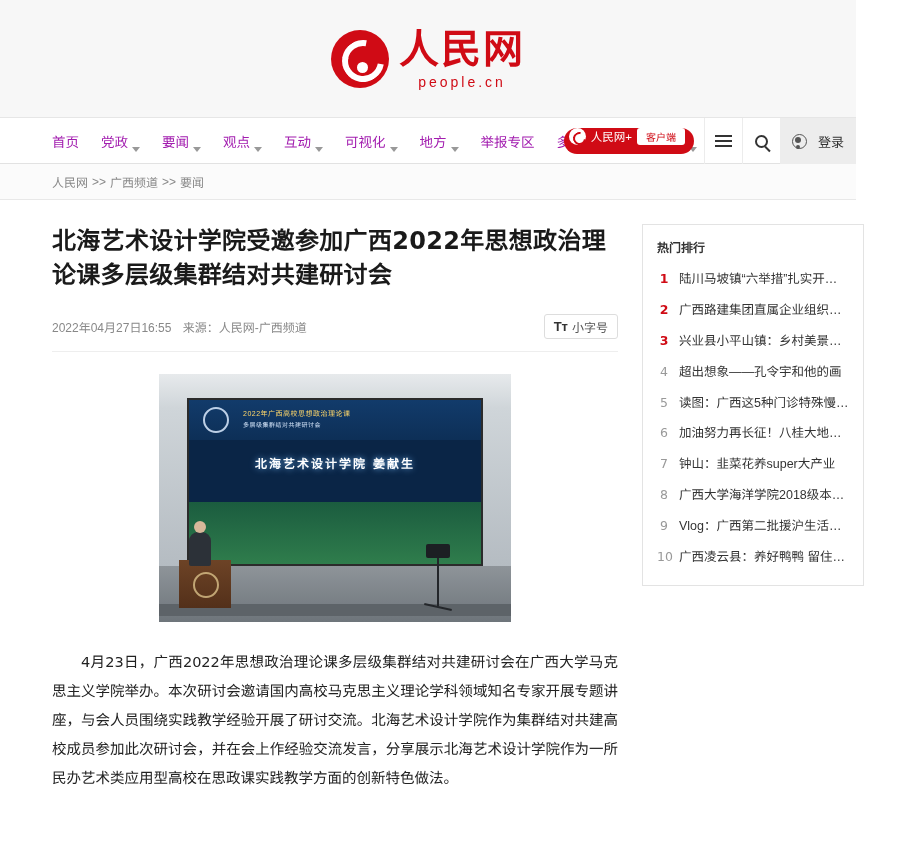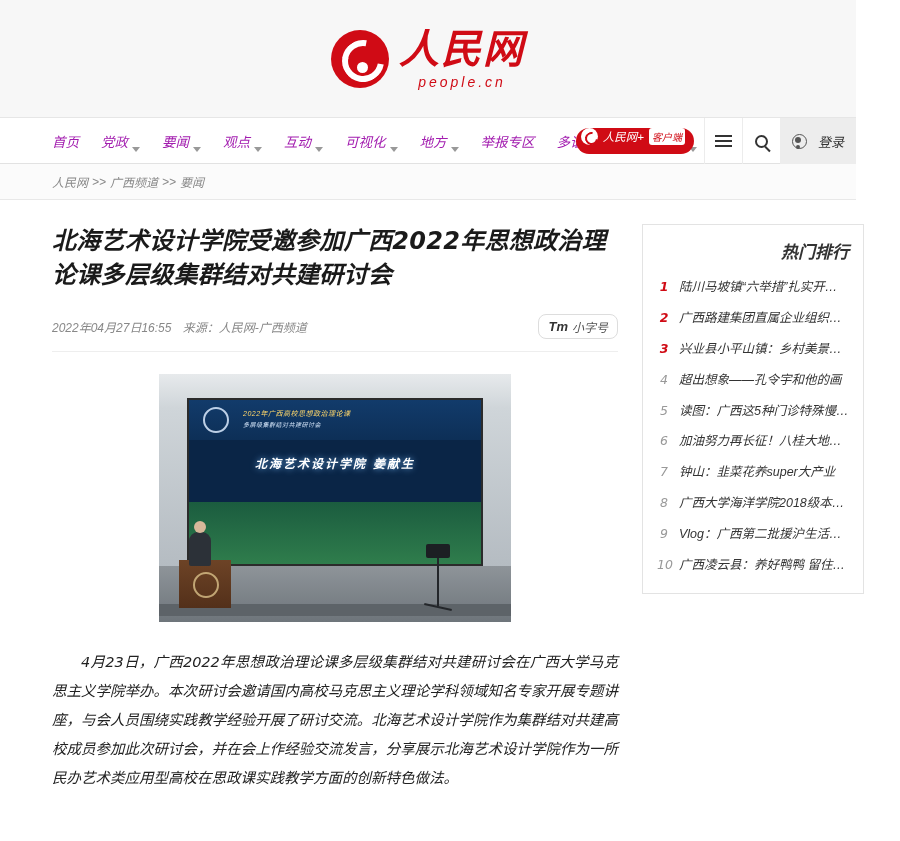--- a/index.html
+++ b/index.html
@@ -8,21 +8,20 @@
     width: 900px; height: 841px;
     background: #ffffff;
     font-family: "Liberation Sans", sans-serif;
     color: #333;
     overflow: hidden;
   }
   .page {
     width: 856px; height: 841px;
     position: relative;
     background: #fff;
-    font-style: italic;
   }
 
   
   .logo-band {
     height: 118px;
     background: #f7f7f7;
     border-bottom: 1px solid #e6e6e6;
     display: flex;
     align-items: center;
     justify-content: center;
@@ -134,21 +133,21 @@
     width: 9px; height: 9px;
     border: 2px solid #d00b15;
     border-radius: 50%;
     border-right-color: transparent;
     transform: rotate(-35deg);
   }
   .btn-app .app-tag {
     background: #fff;
     color: #d00b15;
     border-radius: 3px;
-    padding: 1px 3px;
+    padding: 1px 9px;
     font-size: 10px;
   }
   .icon-sq {
     width: 38px; height: 46px;
     display: flex; align-items: center; justify-content: center;
     border-left: 1px solid #ececec;
     cursor: pointer;
     color: #444;
   }
   .hamburger span {
@@ -235,21 +234,21 @@
     justify-content: space-between;
     font-size: 12px;
     color: #888;
     border-bottom: 1px solid #eee;
     padding-bottom: 12px;
   }
   .fontsize-btn {
     display: flex; align-items: center;
     gap: 4px;
     border: 1px solid #ddd;
-    border-radius: 8px;
+    border-radius: 3px;
     padding: 3px 9px;
     font-size: 12px;
     color: #555;
     background: #fff;
     cursor: pointer;
   }
   .tt { font-weight: bold; font-size: 13px; color: #333; }
 
   .figure { margin: 22px 0 0 0; text-align: center; }
   .photo {
@@ -391,25 +390,24 @@
     font-family: "DejaVu Sans", "Liberation Sans", sans-serif;
   }
   .body-text p { margin: 0 0 18px 0; text-indent: 2em; text-align: justify; }
 
   
   .rail-box {
     border: 1px solid #e3e3e3;
     background: #fff;
   }
   .rail-head {
-    font-size: 17px;
+    font-size: 12px;
     color: #333;
     font-weight: bold;
     padding: 13px 14px 9px;
-    text-align: right;
   }
   .rank-list { list-style: none; margin: 0; padding: 0 12px 12px; }
   .rank-item {
     display: flex;
     align-items: flex-start;
     gap: 8px;
     padding: 7px 2px;
     font-size: 12.5px;
     color: #333;
     cursor: pointer;

